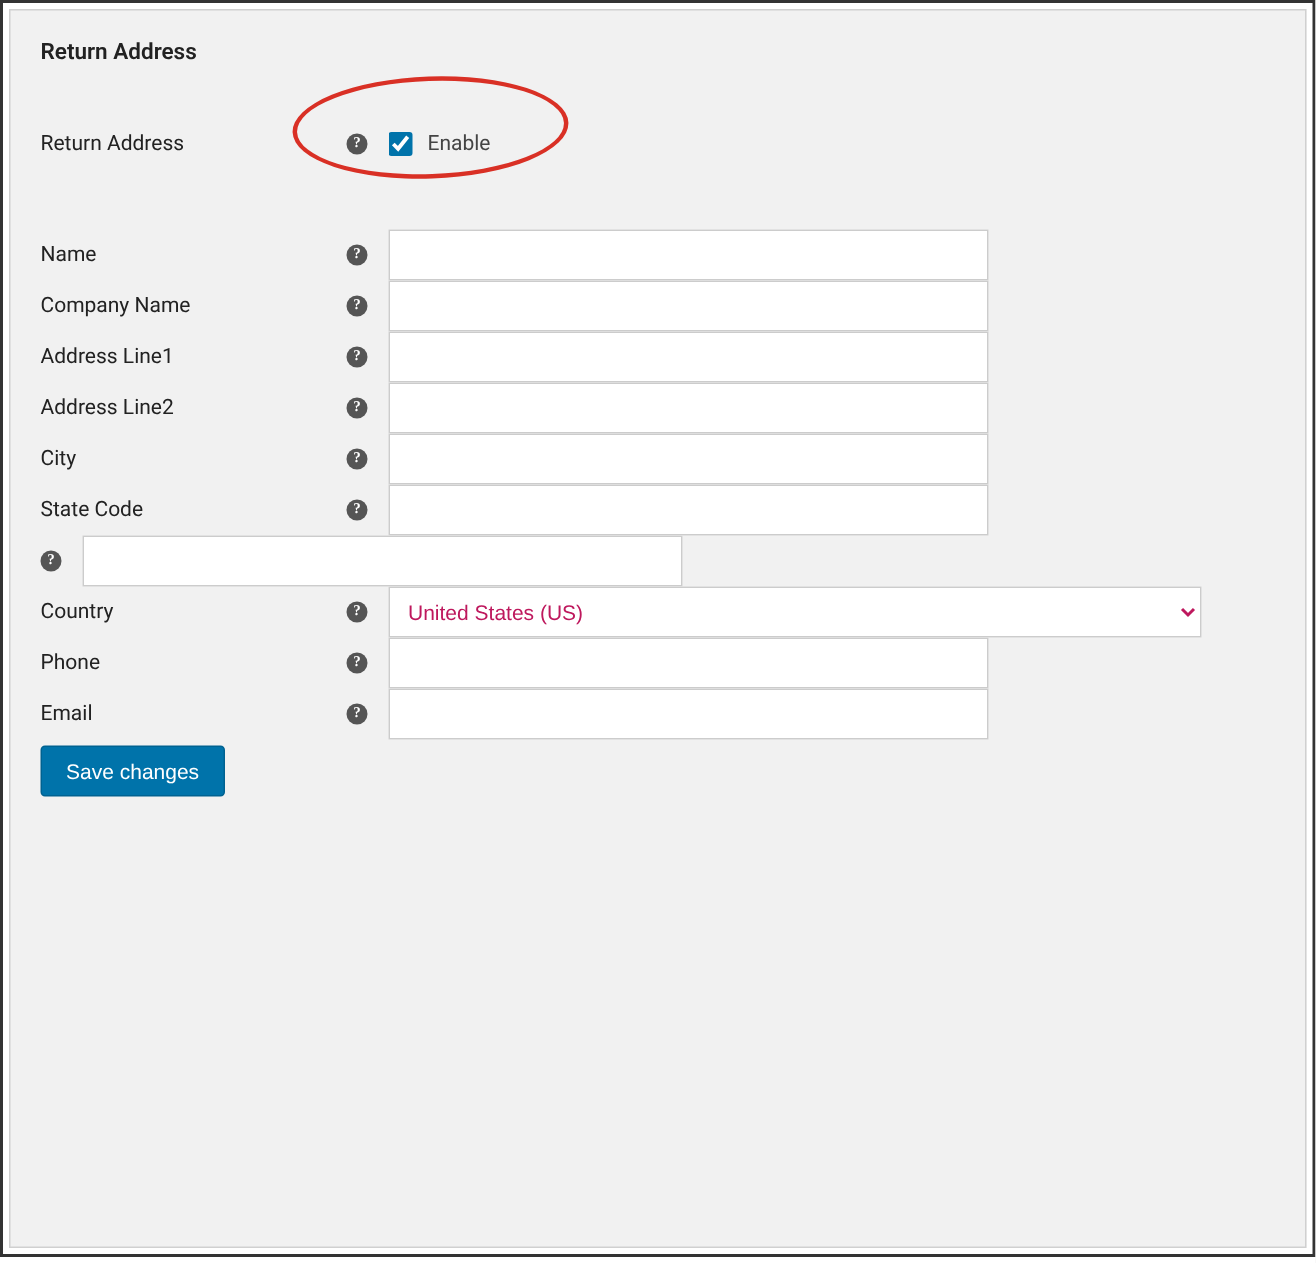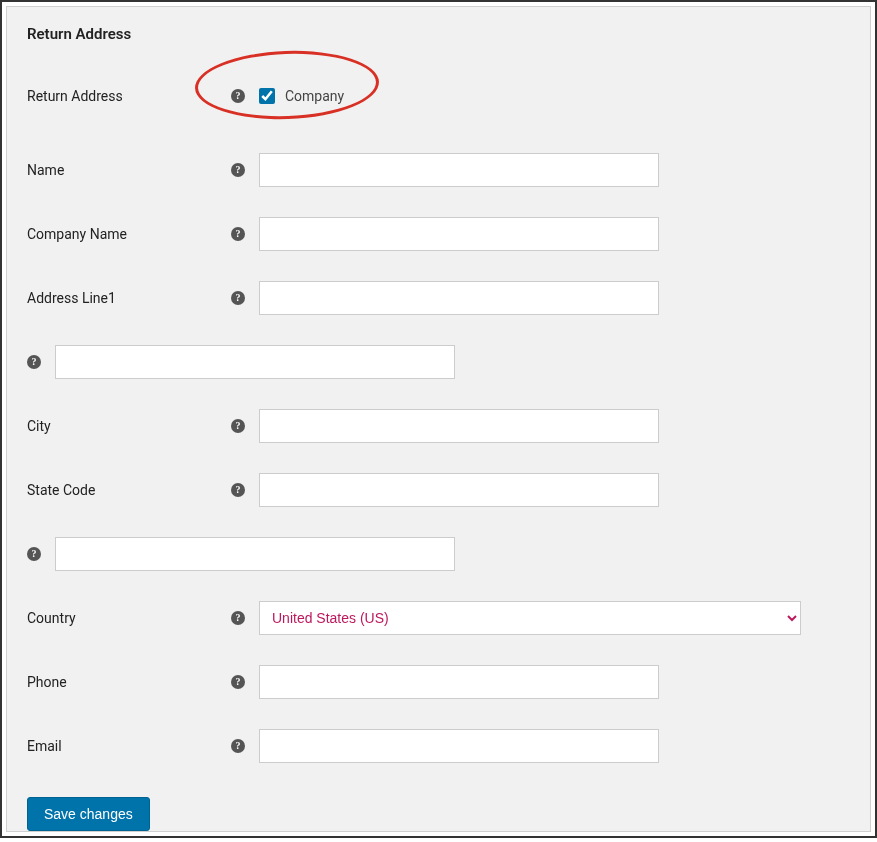--- a/index.html
+++ b/index.html
@@ -29,21 +29,20 @@
   }
   .section-title {
     font-size: 15px;
     font-weight: 600;
     margin: 0 0 36px 0;
     color: #222;
   }
   .form-row {
     display: flex;
     align-items: center;
-    margin-bottom: 30px;
     min-height: 34px;
   }
   .form-row.enable-row {
     margin-bottom: 40px;
   }
   .label-col {
     width: 204px;
     flex: 0 0 204px;
     font-size: 14px;
     color: #222;
@@ -141,21 +140,21 @@
 
     
     <div class="form-row enable-row">
       <div class="label-col">Return Address</div>
       <div class="help-col">
         <span class="help-icon">?</span>
       </div>
       <div class="field-col">
         <label class="checkbox-wrap">
           <input type="checkbox" checked="" style="">
-          <span class="checkbox-label">Company</span>
+          <span class="checkbox-label">Enable</span>
         </label>
       </div>
     </div>
 
     
     <div class="form-row">
       <div class="label-col">Name</div>
       <div class="help-col">
         <span class="help-icon">?</span>
       </div>
@@ -181,20 +180,21 @@
       <div class="help-col">
         <span class="help-icon">?</span>
       </div>
       <div class="field-col">
         <input type="text" class="text-input" value="" style="">
       </div>
     </div>
 
     
     <div class="form-row">
+      <div class="label-col">Address Line2</div>
       <div class="help-col">
         <span class="help-icon">?</span>
       </div>
       <div class="field-col">
         <input type="text" class="text-input" value="" style="">
       </div>
     </div>
 
     
     <div class="form-row">

